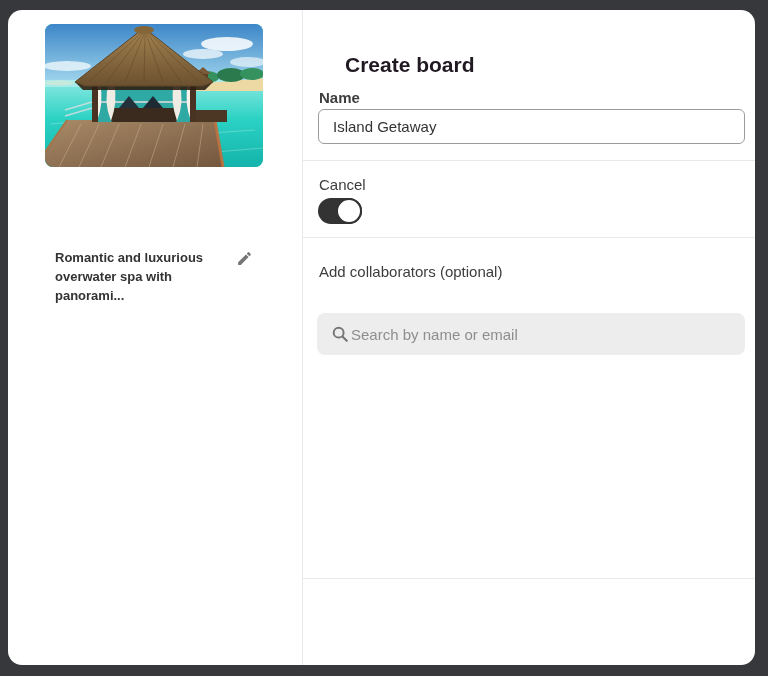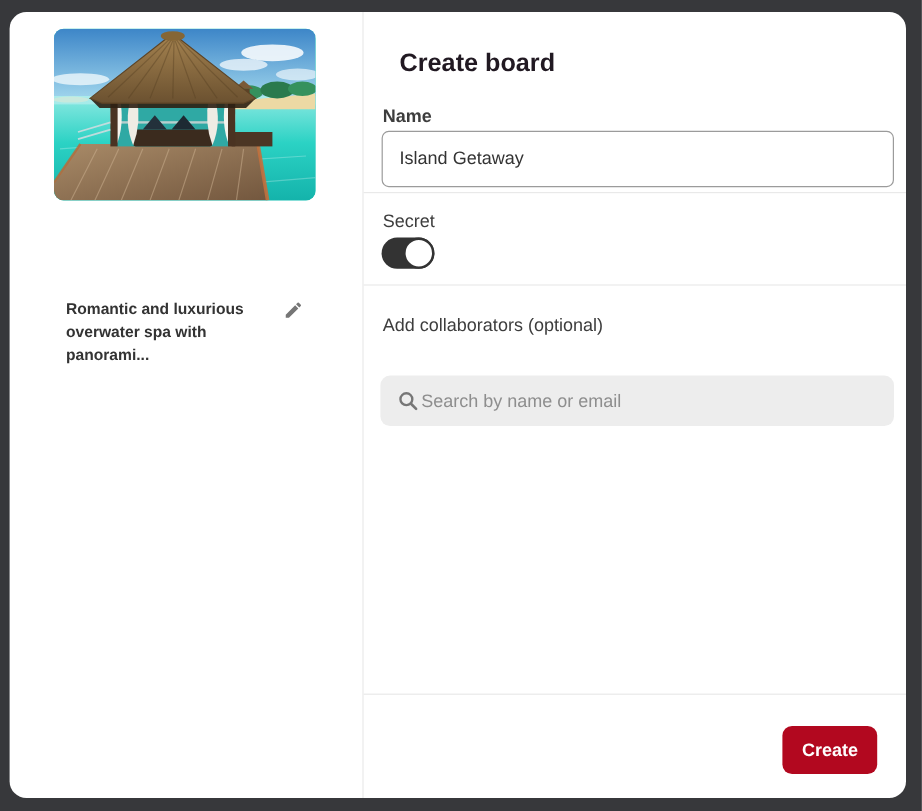--- a/index.html
+++ b/index.html
@@ -40,33 +40,33 @@
   .edit-btn {
     margin-left: auto; margin-top: 2px;
     background: none; border: none; padding: 0; cursor: pointer;
     line-height: 0;
   }
   
   .v-divider { width: 1px; background: #e9e9e9; flex: 0 0 1px; }
   
   .right-panel { position: relative; flex: 1; height: 100%; }
   .dialog-title {
-    position: absolute; left: 26px; top: 27px; margin: 4px;
+    position: absolute; left: 26px; top: 27px; margin: 16px;
     font-size: 21px; font-weight: bold; color: #211922;
   }
   .field-label {
     position: absolute; left: 16px;
     font-size: 15px; color: #3d3d3d;
   }
   .name-label { top: 79px; font-weight: bold; }
   .secret-label { top: 166px; }
   .collab-label { top: 253px; }
   .name-input {
     position: absolute; left: 15px; top: 99px;
-    width: 427px; height: 47px; box-sizing: border-box;
+    width: 427px; height: 35px; box-sizing: border-box;
     border: 1px solid #9b9b9b; border-radius: 6px;
     padding: 0 14px;
     font-size: 15px; color: #333;
     font-family: inherit;
     outline: none;
   }
   .h-divider { position: absolute; left: 0; right: 0; height: 1px; background: #e9e9e9; }
   .d1 { top: 150px; }
   .d2 { top: 227px; }
   .d3 { top: 568px; }
@@ -197,21 +197,21 @@
   <section class="right-panel">
 
     <h1 class="dialog-title">Create board</h1>
 
     <label class="field-label name-label">Name</label>
 
     <input class="name-input" type="text" value="Island Getaway" style="">
 
     <div class="h-divider d1"></div>
 
-    <div class="field-label secret-label">Secret</div>
+    <div class="field-label secret-label">Cancel</div>
 
     <div class="toggle" role="switch" aria-checked="true">
       <div class="knob"></div>
     </div>
 
     <div class="h-divider d2"></div>
 
     <div class="field-label collab-label">Add collaborators (optional)</div>
 
     <div class="search-box">
@@ -220,15 +220,14 @@
           <circle cx="8.5" cy="8.5" r="5.5" stroke="#767676" stroke-width="2.2"></circle>
           <line x1="13" y1="13" x2="17.5" y2="17.5" stroke="#767676" stroke-width="2.4" stroke-linecap="round"></line>
         </svg>
       </span>
       <input type="text" placeholder="Search by name or email" style="">
     </div>
 
     <div class="h-divider d3"></div>
 
 
-    <button class="btn btn-create">Create</button>
   </section>
 </div>
 
 </body></html>

